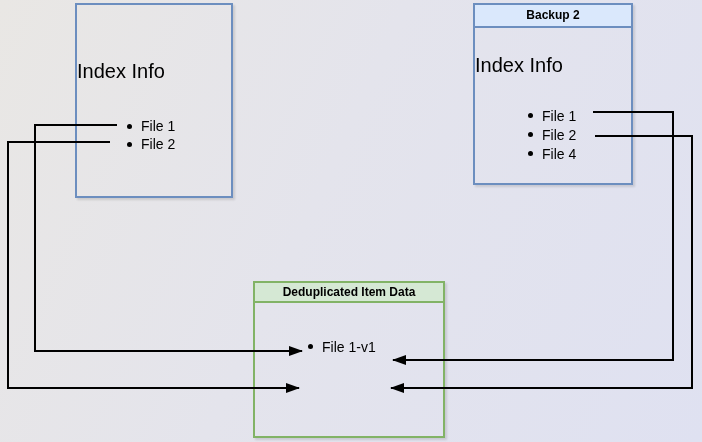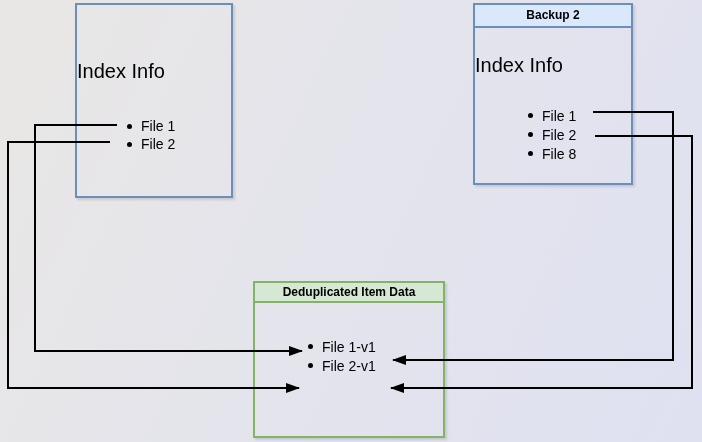--- a/index.html
+++ b/index.html
@@ -107,35 +107,31 @@
         <li>
           <span class="bullet"></span>
           <span>File 1</span>
         </li>
         <li>
           <span class="bullet"></span>
           <span>File 2</span>
         </li>
         <li>
           <span class="bullet"></span>
-          <span>File 8</span>
+          <span>File 4</span>
         </li>
       </ul>
   </div>
 
   <div class="box green" id="dedup">
     <div class="box-header">Deduplicated Item Data</div>
     <ul class="file-list">
         <li>
           <span class="bullet"></span>
           <span>File 1-v1</span>
-        </li>
-        <li>
-          <span class="bullet"></span>
-          <span>File 2-v1</span>
         </li>
       </ul>
   </div>
 
   <svg class="connectors" width="702" height="442" viewBox="0 0 702 442">
     <defs>
       <marker id="arrow" markerUnits="userSpaceOnUse" markerWidth="14" markerHeight="10" refX="13" refY="5" orient="auto">
         <path d="M0,0 L14,5 L0,10 Z" fill="#000"></path>
       </marker>
     </defs>

